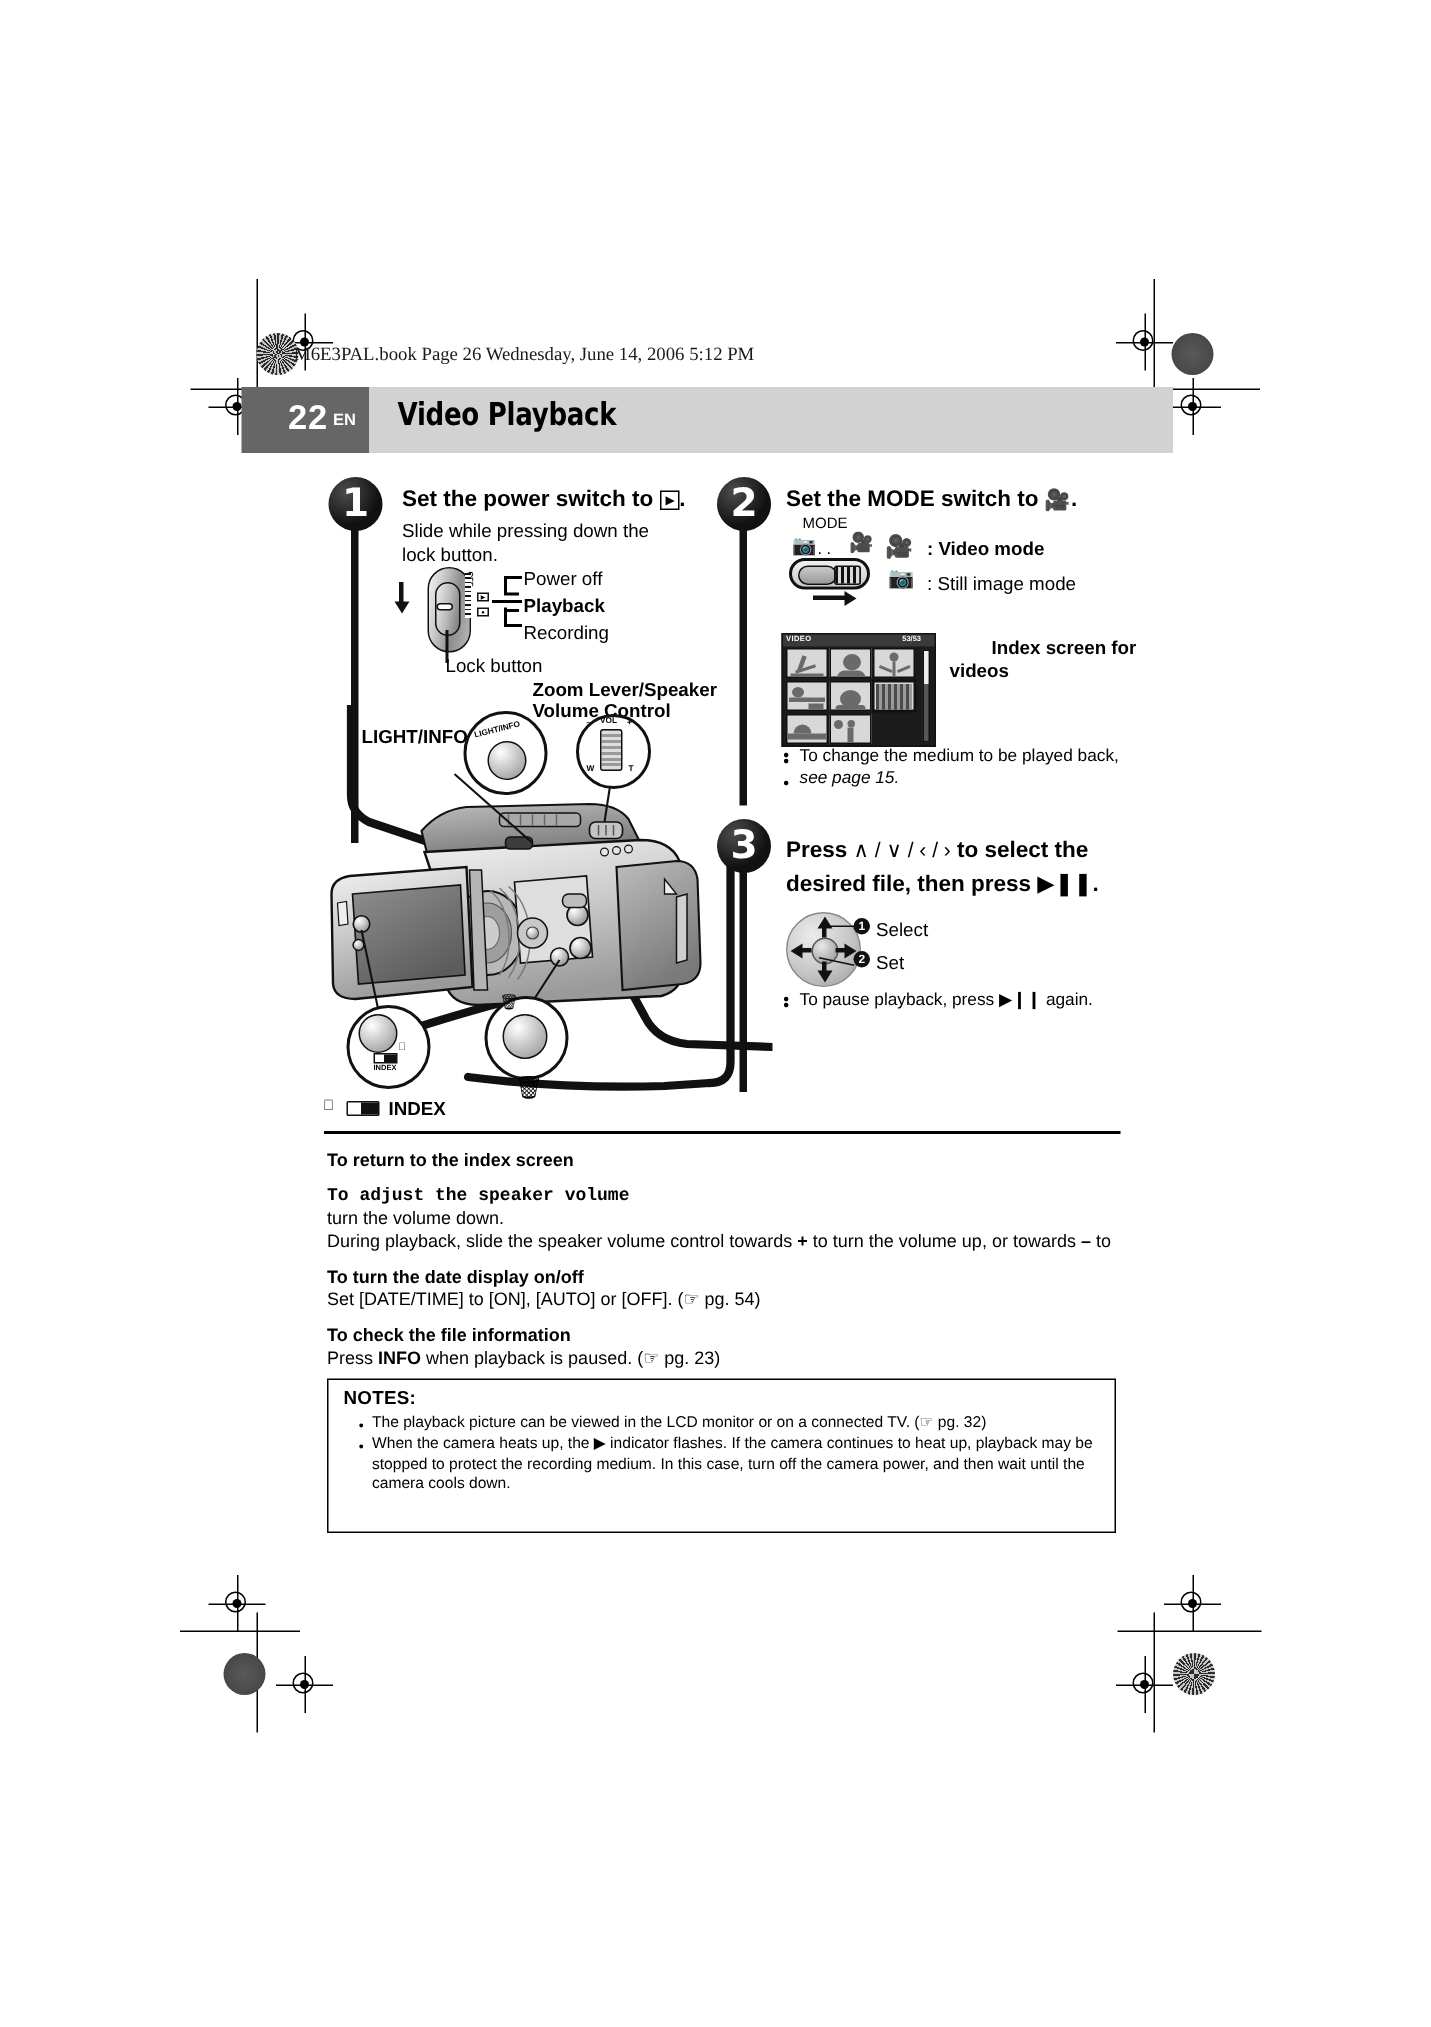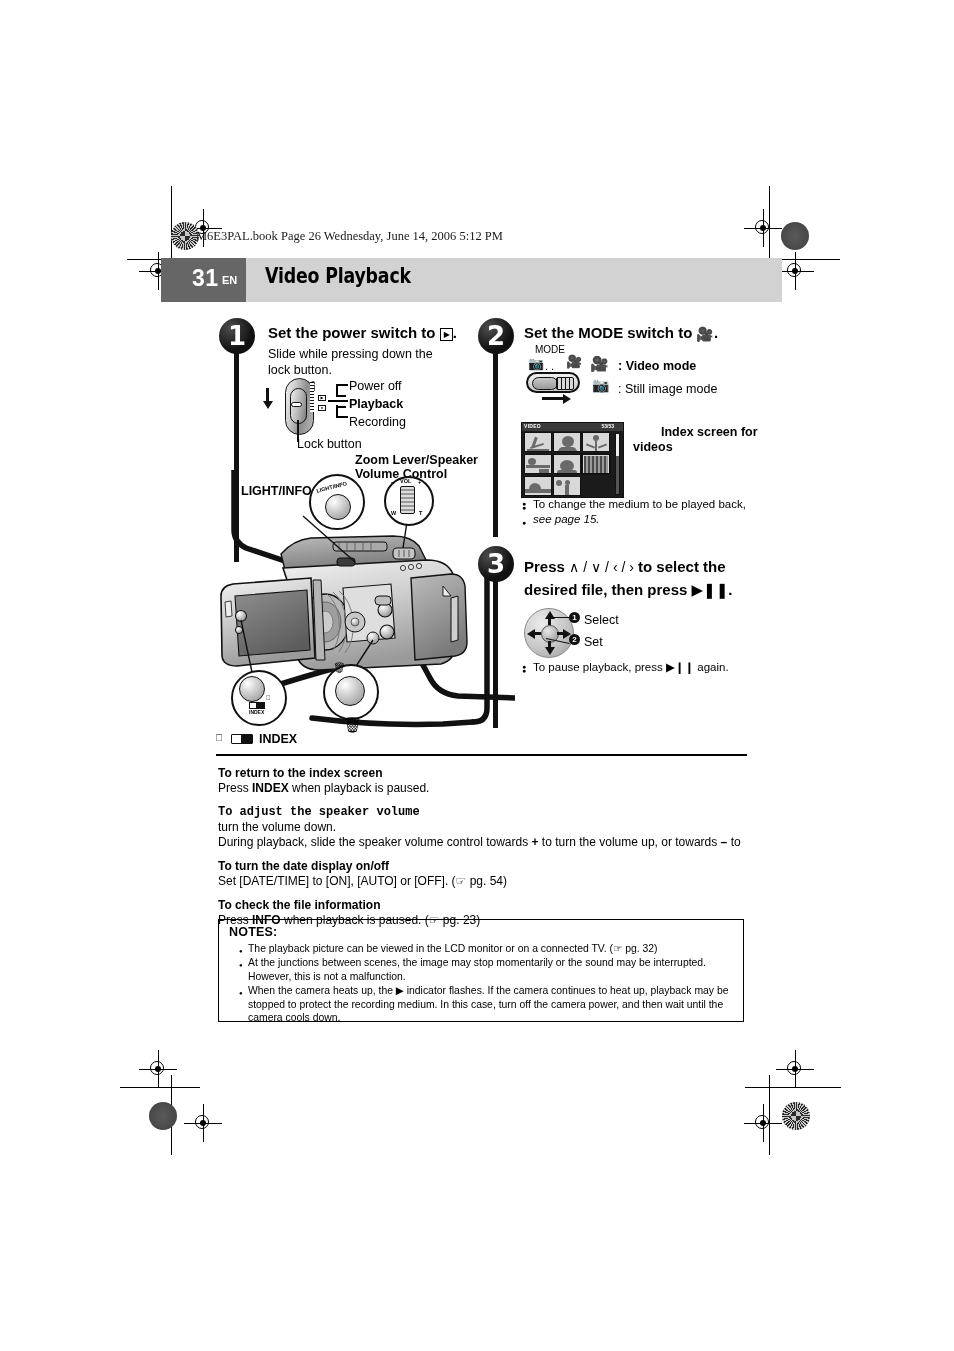--- a/index.html
+++ b/index.html
@@ -184,21 +184,21 @@
 
   <div class="halftone" style="left:171px;top:222px;"></div>
   <div class="halftone solid" style="left:781px;top:222px;"></div>
   <div class="halftone solid" style="left:149px;top:1102px;"></div>
   <div class="halftone" style="left:782px;top:1102px;"></div>
 </div>
 
 <div class="filebar">M6E3PAL.book  Page 26  Wednesday, June 14, 2006  5:12 PM</div>
 <div class="hdr-lightbar"></div>
 <div class="hdr-pagebox"></div>
-<div class="hdr-pagenum">31</div>
+<div class="hdr-pagenum">22</div>
 <div class="hdr-en">EN</div>
 <div class="hdr-title">Video Playback</div>
 
 <div class="stepnum" style="left:219px;top:318px;">1</div>
 <div class="steptail" style="left:234px;top:352px;height:210px;"></div>
 
 <div class="h-step" style="left:268px;top:322px;width:230px;">
   <span>Set the power switch to</span>
   <span class="gl-play">▶</span><span>.</span>
 </div>
@@ -472,30 +472,28 @@
 
 <div class="lead" style="left:546px;top:638px;width:24px;transform:rotate(12deg);transform-origin:left center;"></div>
 <div class="cnum" style="left:569px;top:634px;">2</div>
 <div class="b-text" style="left:584px;top:634px;">Set</div>
 
 <div style="position:absolute;left:522px;top:663px;font-size:7px;">●</div>
 <div class="bullet" style="left:533px;top:660px;width:250px;">To pause playback, press ▶❙❙ again.</div>
 
 <div id="sections-host" style="position:absolute;left:218px;top:766px;width:530px;">
     <div class="b-text b-bold" style="position: relative; font-size: 12px; line-height: 15px; margin-top: 0px;">To return to the index screen</div>
-    <div style="position: relative; font-size: 12px; line-height: 15px;"><span>Press </span><span style="font-weight: bold;">INDEX</span><span> when playback is paused.</span></div>
     <div class="b-text b-bold" style="position: relative; font-size: 12px; line-height: 15px; margin-top: 9px; font-family: Liberation Mono, monospace;">To adjust the speaker volume</div>
     <div style="position: relative; font-size: 12px; line-height: 15px;"><span>turn the volume down.</span></div>
     <div style="position: relative; font-size: 12px; line-height: 15px;"><span>During playback, slide the speaker volume control towards </span><span style="font-weight: bold;">+</span><span> to turn the volume up, or towards </span><span style="font-weight: bold;">–</span><span> to</span></div>
     <div class="b-text b-bold" style="position: relative; font-size: 12px; line-height: 15px; margin-top: 9px;">To turn the date display on/off</div>
     <div style="position: relative; font-size: 12px; line-height: 15px;"><span>Set [DATE/TIME] to [ON], [AUTO] or [OFF]. (☞ pg. 54)</span></div>
     <div class="b-text b-bold" style="position: relative; font-size: 12px; line-height: 15px; margin-top: 9px;">To check the file information</div>
     <div style="position: relative; font-size: 12px; line-height: 15px;"><span>Press </span><span style="font-weight: bold;">INFO</span><span> when playback is paused. (☞ pg. 23)</span></div>
   </div>
 
 <div class="notes">
   <div class="notes-h">NOTES:</div>
   <div id="notes-host" style="position:absolute;left:20px;top:22px;width:492px;">
       <div class="nb" style="position: relative; margin-left: 9px; margin-bottom: 1px;">The playback picture can be viewed in the LCD monitor or on a connected TV. (☞ pg. 32)</div>
-      <div class="nb" style="position: relative; margin-left: 9px; margin-bottom: 1px;">At the junctions between scenes, the image may stop momentarily or the sound may be interrupted. However, this is not a malfunction.</div>
       <div class="nb" style="position: relative; margin-left: 9px; margin-bottom: 1px;">When the camera heats up, the ▶ indicator flashes. If the camera continues to heat up, playback may be stopped to protect the recording medium. In this case, turn off the camera power, and then wait until the camera cools down.</div>
     </div>
 </div>
 
 </body></html>

